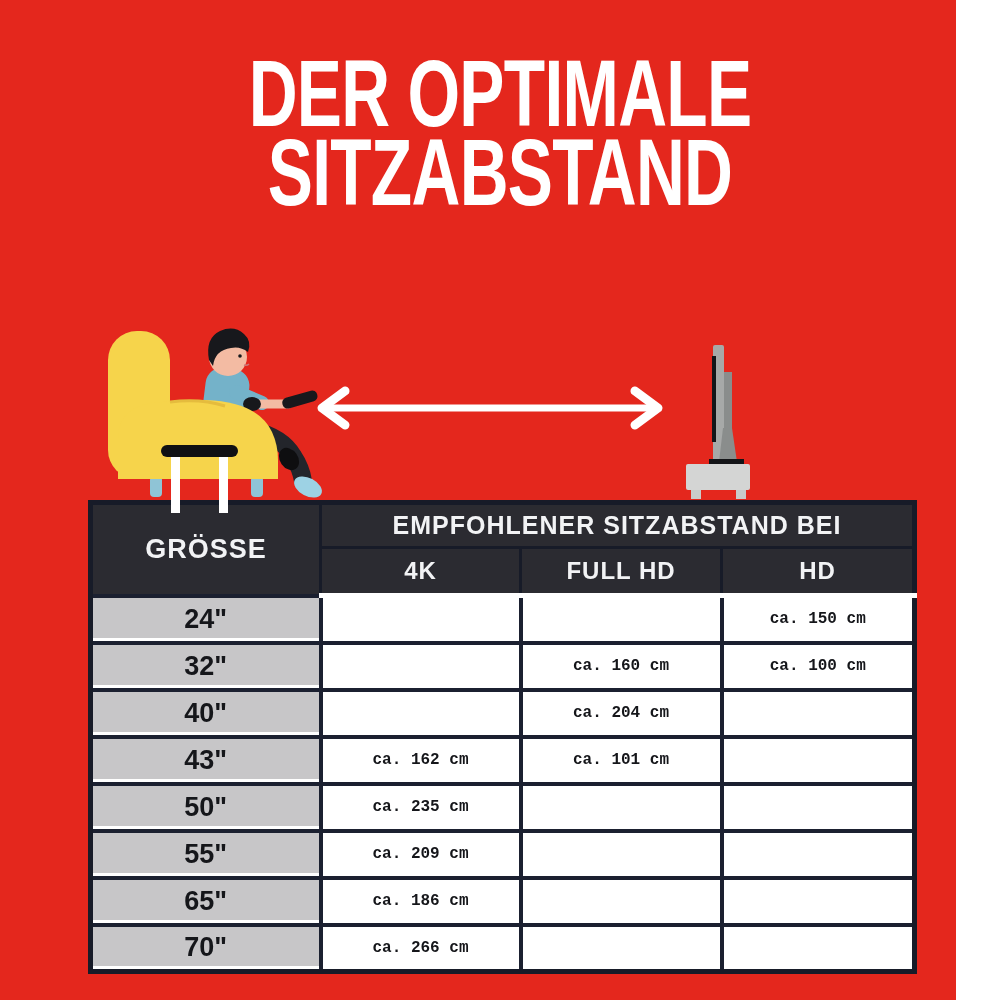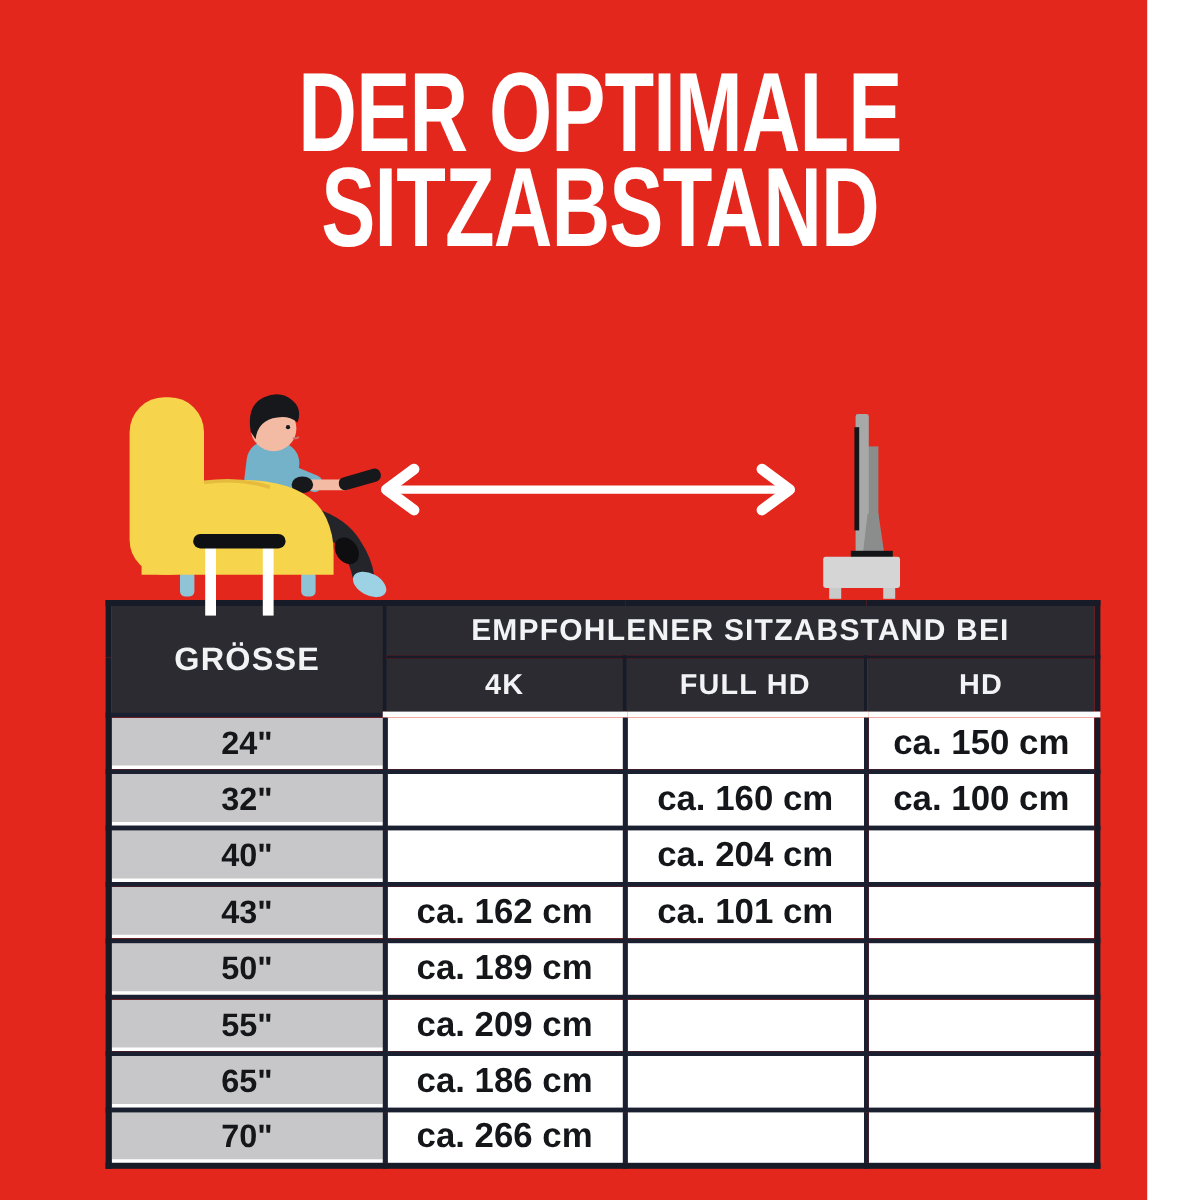--- a/index.html
+++ b/index.html
@@ -46,21 +46,21 @@
   th.group-head { font-size: 25px; letter-spacing: 1px; height: 45px; }
   th.col-head { font-size: 24px; letter-spacing: 1px; height: 48px; border-bottom: 5px solid #FFFFFF; }
   .distance-table td {
     background: #FFFFFF; color: #15161A;
     border: 4px solid #1B2030; height: 47px; font-weight: 700;
   }
   td.size-cell {
     background: #C7C6C8; font-size: 27px;
     box-shadow: inset 0 -3px 0 #FFFFFF;
   }
-  td.val-cell { font-size: 29px; }
+  td.val-cell { font-size: 16px; font-family: Liberation Mono, monospace; }
 </style>
 </head>
 <body>
 
 <div class="page">
 
   <header class="title">
     <div class="title-line">DER OPTIMALE</div>
     <div class="title-line">SITZABSTAND</div>
   </header>
@@ -161,21 +161,21 @@
         <td class="val-cell"></td>
       </tr>
       <tr>
         <td class="size-cell">43"</td>
         <td class="val-cell">ca. 162 cm</td>
         <td class="val-cell">ca. 101 cm</td>
         <td class="val-cell"></td>
       </tr>
       <tr>
         <td class="size-cell">50"</td>
-        <td class="val-cell">ca. 189 cm</td>
+        <td class="val-cell">ca. 235 cm</td>
         <td class="val-cell"></td>
         <td class="val-cell"></td>
       </tr>
       <tr>
         <td class="size-cell">55"</td>
         <td class="val-cell">ca. 209 cm</td>
         <td class="val-cell"></td>
         <td class="val-cell"></td>
       </tr>
       <tr>

